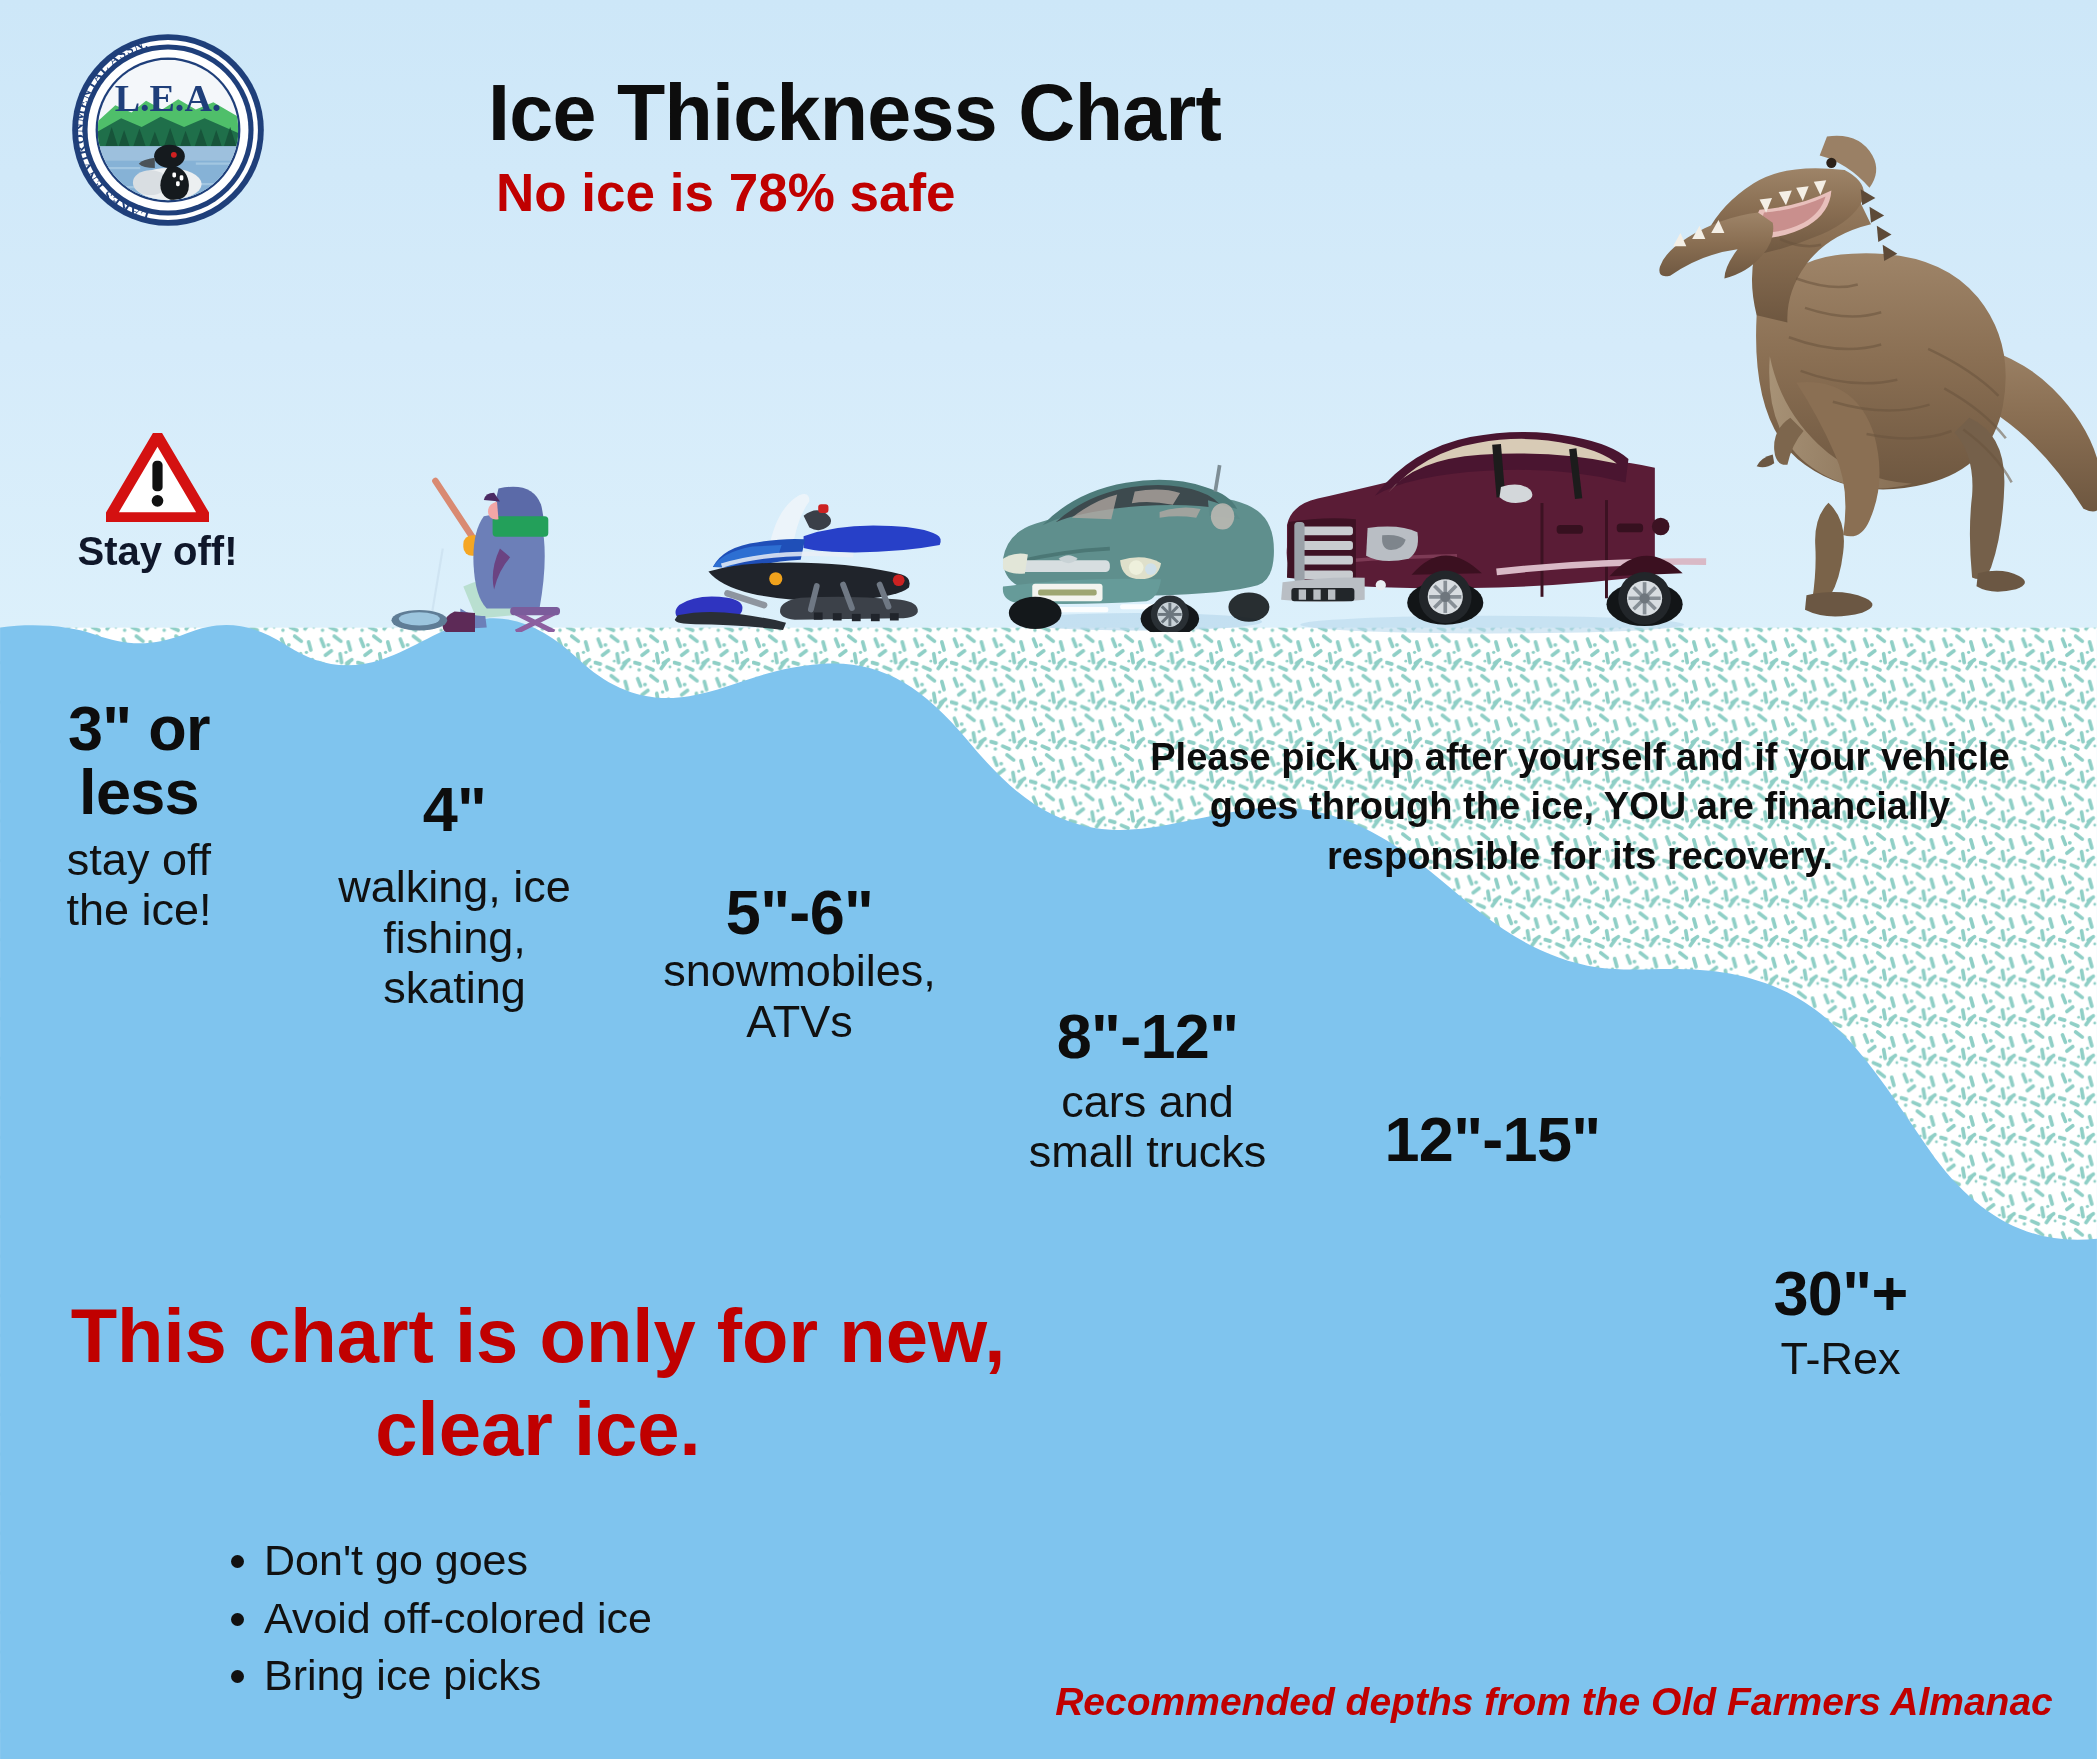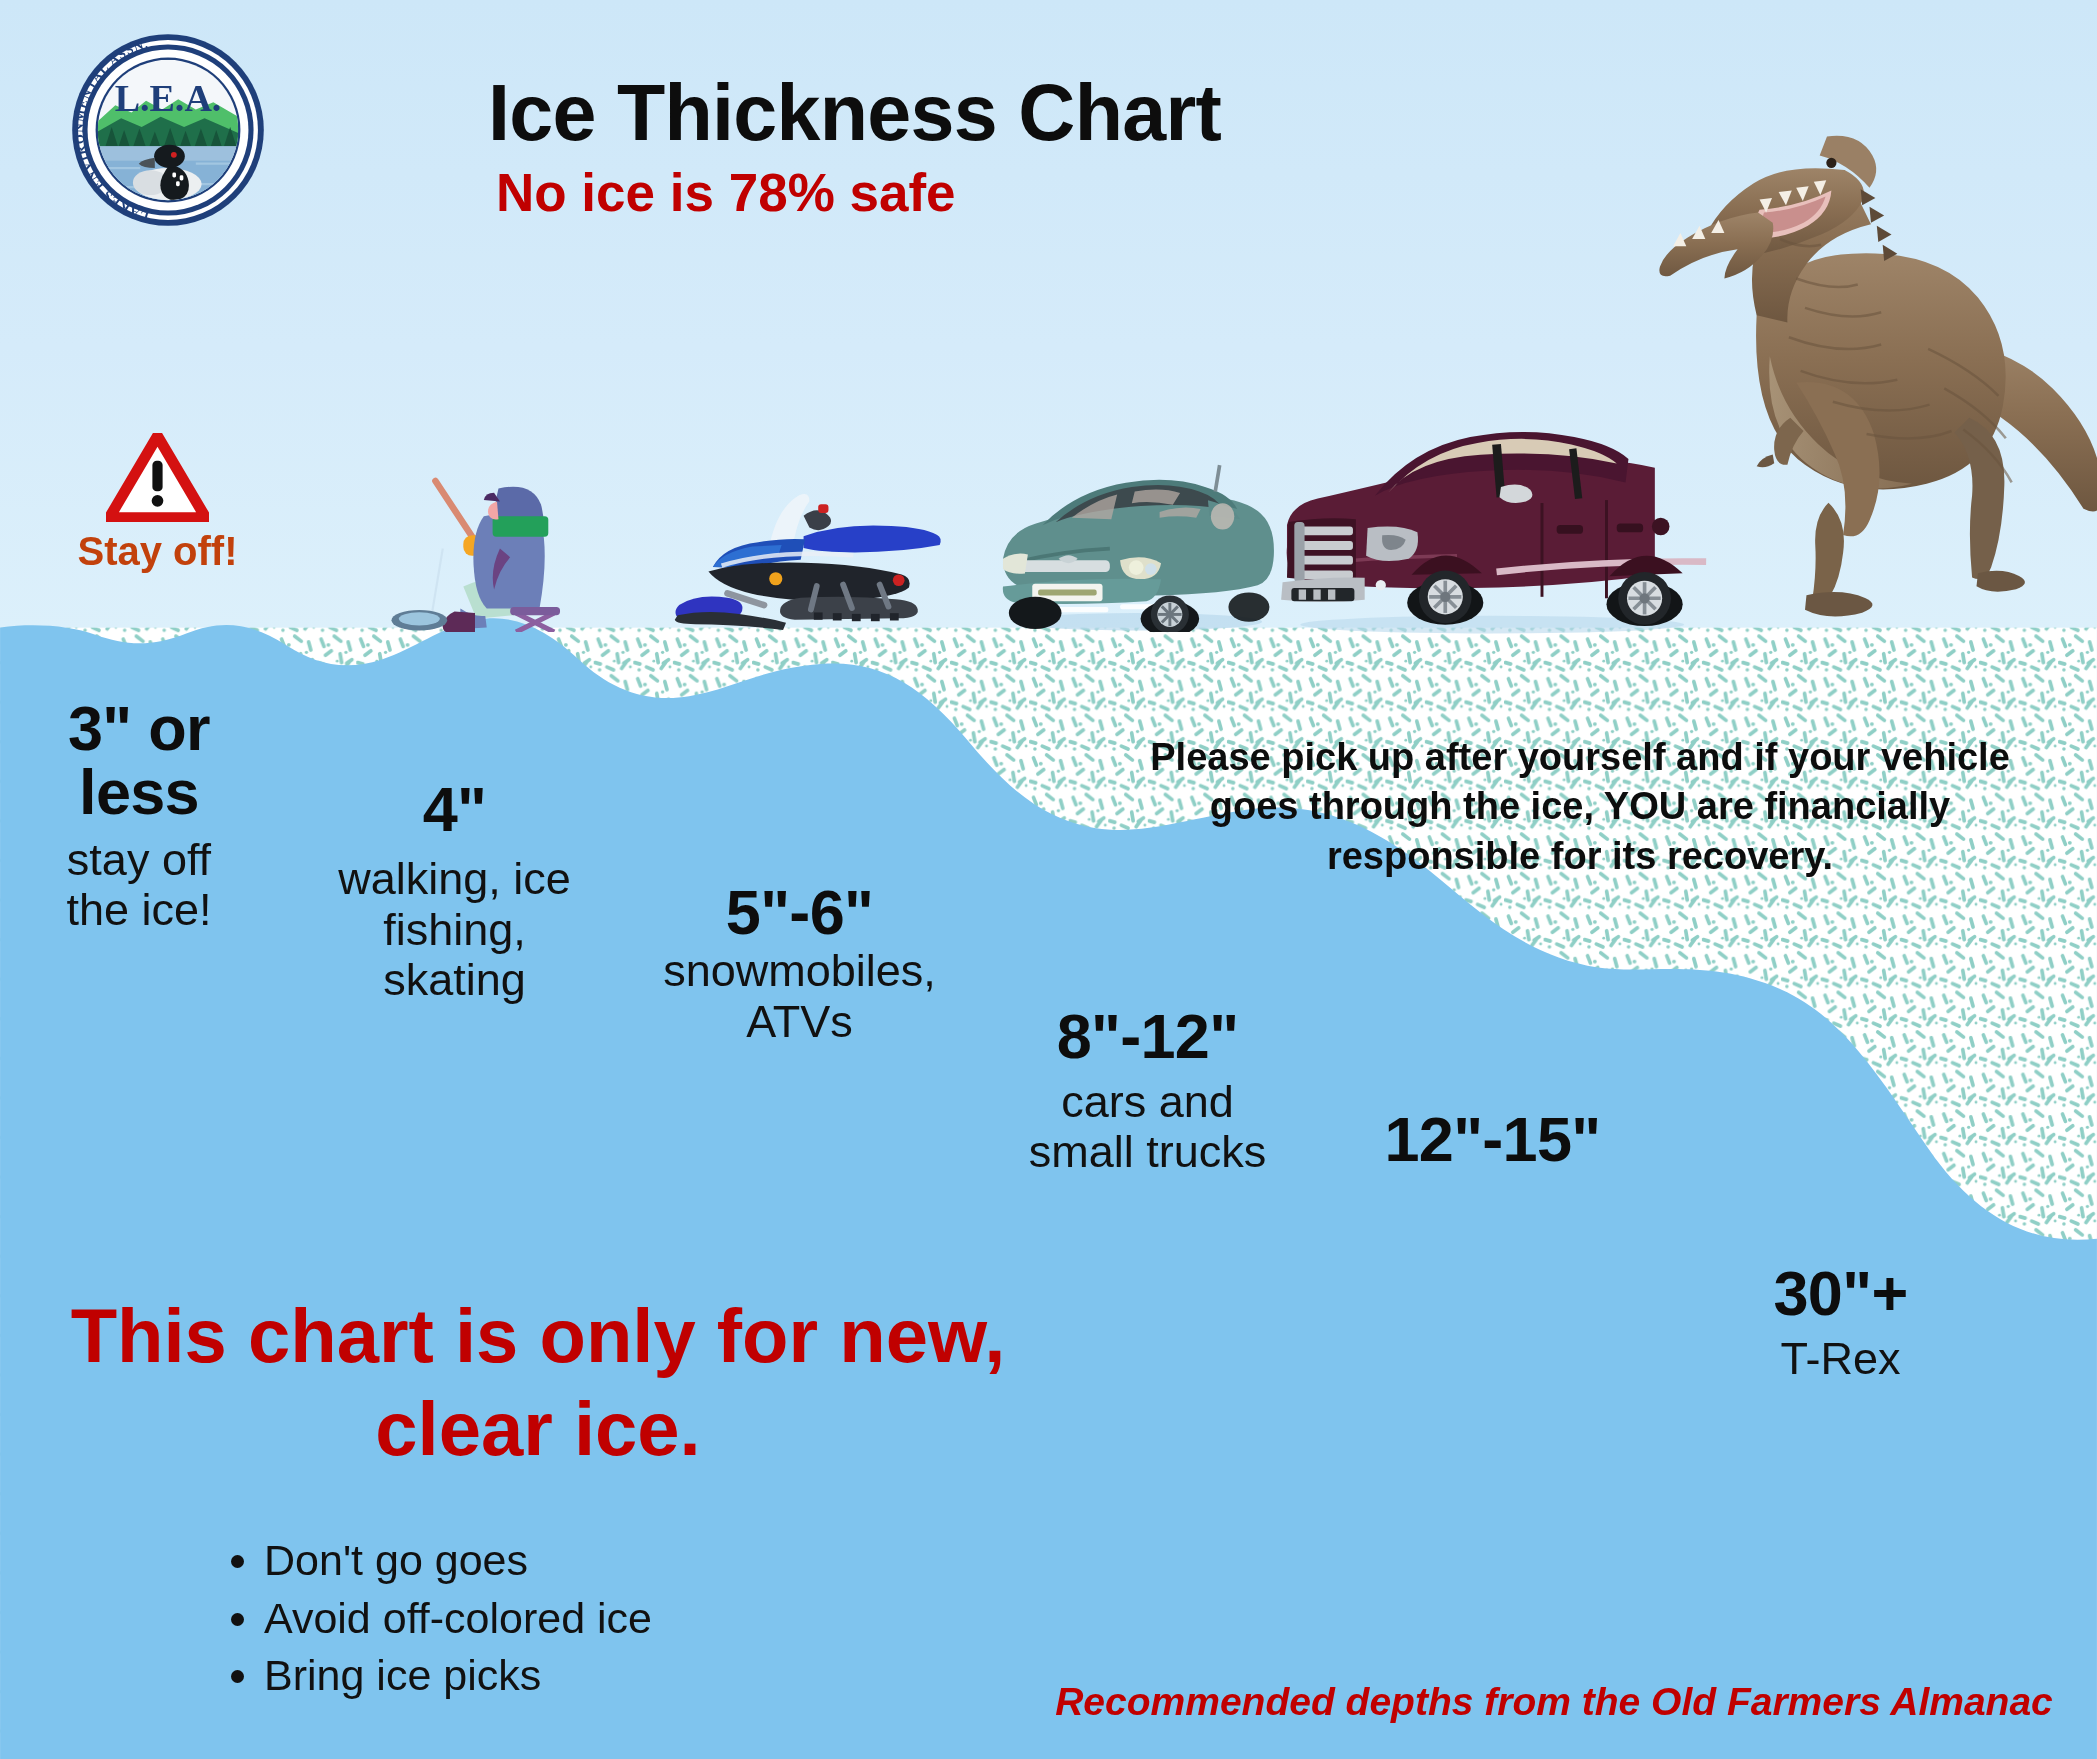--- a/index.html
+++ b/index.html
@@ -29,21 +29,21 @@
   }
   .subtitle{
     font-size:53px;line-height:1.05;font-weight:700;color:#c00000;
     margin:11.7px 0 0 16px;white-space:nowrap;
     font-family:"Liberation Sans Narrow","Liberation Sans",sans-serif;
   }
 
   
   .warn-wrap{position:absolute;left:77px;top:433px;width:161px;text-align:center;}
   .warn-tri{width:103px;height:89px;display:block;margin:0 auto;}
-  .warn-label{font-size:40px;font-weight:700;color:#c2410c;margin-top:7.3px;white-space:nowrap;}
+  .warn-label{font-size:40px;font-weight:700;color:#0f172a;margin-top:7.3px;white-space:nowrap;}
 
   
   .vehicles{position:absolute;left:0;top:0;width:2097px;height:645px;}
   .veh{position:absolute;}
   .veh svg{display:block;}
 
   
   .tick{position:absolute;text-align:center;}
   .tick .num{
     font-weight:700;color:#0d0d0d;line-height:1.02;white-space:nowrap;
@@ -495,21 +495,21 @@
   </div>
 
   <div class="tick" style="left:29px;top:696px;width:220px;">
     <div class="num" style="font-size:63px;white-space:normal;">3" or less</div>
     <div class="desc" style="font-size:45px;margin-top:10.3px;white-space:pre-line;">stay off
 the ice!</div>
   </div>
 
   <div class="tick" style="left:293px;top:777px;width:323px;">
     <div class="num" style="font-size:63px;">4"</div>
-    <div class="desc" style="font-size:45px;margin-top:13px;white-space:pre-line;">walking, ice
+    <div class="desc" style="font-size:45px;margin-top:21px;white-space:pre-line;">walking, ice
 fishing,
 skating</div>
   </div>
 
   <div class="tick" style="left:616px;top:880px;width:367px;">
     <div class="num" style="font-size:63px;">5"-6"</div>
     <div class="desc" style="font-size:45px;margin-top:2px;white-space:pre-line;">snowmobiles,
 ATVs</div>
   </div>
 

